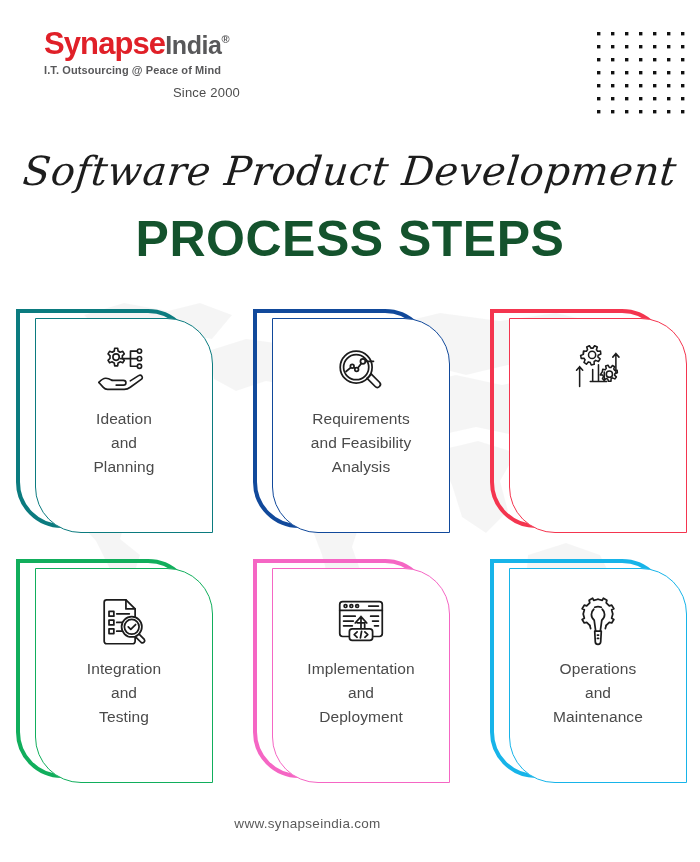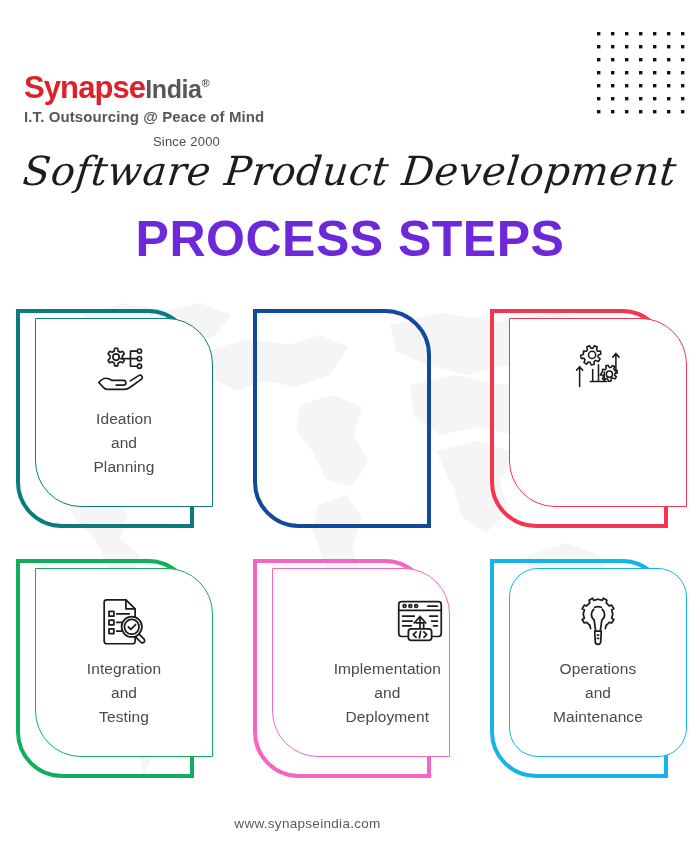--- a/index.html
+++ b/index.html
@@ -30,44 +30,43 @@
     width: 700px;
     height: 560px;
     opacity: 0.5;
     pointer-events: none;
     z-index: 0;
   }
 
   
   .logo-block {
     position: absolute;
-    left: 24px;
+    left: 44px;
     top: 28px;
     z-index: 3;
-    margin-top: 44px;
   }
   .logo-word {
     font-family: "Liberation Sans", sans-serif;
     font-size: 31px;
     font-weight: bold;
     letter-spacing: -0.9px;
     line-height: 1.0;
     white-space: nowrap;
   }
   .logo-syn { color: #E02028; }
   .logo-india { color: #58585A; font-size: 25px; letter-spacing: -0.4px; }
   .logo-reg {
     color: #58585A;
     font-size: 11px;
     vertical-align: super;
     font-weight: bold;
   }
   .logo-tag {
     margin-top: 5px;
-    font-size: 15px;
+    font-size: 11px;
     font-weight: bold;
     color: #58585A;
     letter-spacing: 0.1px;
     white-space: nowrap;
   }
   .logo-since {
     margin-top: 9px;
     font-size: 13px;
     color: #4c4c4c;
     text-align: right;
@@ -147,21 +146,21 @@
     border-radius: 0 46px 0 46px;
     background: transparent;
   }
 
   
   .card-inner {
     position: absolute;
     left: 19px;
     top: 9px;
     width: 178px;
-    height: 189px;
+    height: 215px;
     border: 1.6px solid #000;
     border-radius: 0 46px 0 46px;
     background: #ffffff;
     display: flex;
     flex-direction: column;
     align-items: center;
     justify-content: flex-start;
     padding-top: 26px;
   }
 
@@ -282,21 +281,21 @@
         <rect x="16" y="80" width="3.4" height="3.4" fill="#111111"></rect>
       <rect x="30" y="80" width="3.4" height="3.4" fill="#111111"></rect>
         <rect x="44" y="80" width="3.4" height="3.4" fill="#111111"></rect>
       <rect x="58" y="80" width="3.4" height="3.4" fill="#111111"></rect>
         <rect x="72" y="80" width="3.4" height="3.4" fill="#111111"></rect>
       <rect x="86" y="80" width="3.4" height="3.4" fill="#111111"></rect>
     </g>
   </svg>
 
   <div class="title-script">Software Product Development</div>
-  <div class="title-main" style="color: #6d28d9;">PROCESS STEPS</div>
+  <div class="title-main" style="color: #14532d;">PROCESS STEPS</div>
 
   <div class="grid">
 
     <div class="card">
       <div class="card-outer" style="border-color: rgb(11, 123, 127);"></div>
       <div class="card-inner" style="border-color: rgb(11, 123, 127);">
         <div class="card-icon">
           <svg viewBox="0 0 60 54" fill="none" stroke="#1c1c1c" stroke-width="1.7" stroke-linecap="round" stroke-linejoin="round">
             <path d="M13.5 8.2l1.6-2.6 2.7 1a7.6 7.6 0 012.1-1.2l.5-3h3l.5 3c.76.27 1.46.67 2.1 1.2l2.7-1 1.6 2.6-2.1 2.1c.1.4.15.82.15 1.25s-.05.85-.15 1.25l2.1 2.1-1.6 2.6-2.7-1a7.6 7.6 0 01-2.1 1.2l-.5 3h-3l-.5-3a7.6 7.6 0 01-2.1-1.2l-2.7 1-1.6-2.6 2.1-2.1a6.4 6.4 0 010-2.5z"></path>
             <circle cx="21.8" cy="11.6" r="3.3"></circle>
@@ -308,20 +307,36 @@
             <path d="M4 37.8l4.6 5.1c1.2 1.3 2.6 2 4.4 2h17.2c2.4 0 4.4-.7 6.3-2.1l11.3-8.1c1.3-.9 1.5-2.3.7-3.4-.8-1.1-2.2-1.3-3.4-.5l-8.6 5.4"></path>
             <path d="M17.5 35.6h11.8c1.5 0 2.7 1.1 2.7 2.5s-1.2 2.5-2.7 2.5h-7.4"></path>
           </svg>
         </div>
         <div class="card-label">Ideation<br>and<br>Planning</div>
       </div>
     </div>
 
     <div class="card">
       <div class="card-outer" style="border-color: rgb(17, 73, 155);"></div>
+      <div class="card-inner" style="border-color: rgb(17, 73, 155);">
+        <div class="card-icon">
+          <svg viewBox="0 0 60 54" fill="none" stroke="#1c1c1c" stroke-width="1.8" stroke-linecap="round" stroke-linejoin="round">
+            <circle cx="25" cy="22" r="16.5"></circle>
+            <circle cx="25" cy="22" r="13"></circle>
+            <path d="M14.5 26.5l6.4-5.4 4.6 3.3 6.5-8.4"></path>
+            <circle cx="20.9" cy="21.1" r="1.9" fill="#fff"></circle>
+            <circle cx="25.5" cy="24.4" r="1.9" fill="#fff"></circle>
+            <circle cx="32" cy="16" r="2.6" fill="#fff"></circle>
+            <path d="M34.6 16h8.3"></path>
+            <path d="M36.3 33.6l8.4 8.4a3.1 3.1 0 004.4-4.4l-8.4-8.4"></path>
+            <path d="M36.3 33.6l4.4-4.4"></path>
+          </svg>
+        </div>
+        <div class="card-label">Requirements<br>and Feasibility<br>Analysis</div>
+      </div>
     </div>
 
     <div class="card">
       <div class="card-outer" style="border-color: rgb(244, 53, 79);"></div>
       <div class="card-inner" style="border-color: rgb(244, 53, 79);">
         <div class="card-icon">
           <svg viewBox="0 0 60 54" fill="none" stroke="#1c1c1c" stroke-width="1.6" stroke-linecap="round" stroke-linejoin="round">
             <path d="M14.6 8.4l.4-3.1 3 .3c.3-.6.7-1.1 1.2-1.6l-.9-2.9 2.8-1.3 1.7 2.6c.65-.1 1.3-.1 1.95 0l1.7-2.6 2.8 1.3-.9 2.9c.5.5.9 1 1.2 1.6l3-.3.4 3.1-2.8 1.2c0 .66-.1 1.3-.27 1.9l2.3 2-1.7 2.6-2.85-1.1c-.5.45-1.05.82-1.65 1.1l.1 3-3.05.6-1.2-2.8a7 7 0 01-1.9-.35l-1.9 2.35-2.55-1.75 1.15-2.8c-.4-.5-.72-1.05-.96-1.64l-3.05.2-.6-3.05 2.85-1.1c.05-.65.18-1.3.38-1.9z"></path>
             <circle cx="23.9" cy="9.3" r="3.7"></circle>
             <path d="M34.4 26.8l.5-2.6 2.55.5c.3-.5.66-.95 1.08-1.33l-.6-2.5 2.45-.9 1.3 2.3c.56-.04 1.12 0 1.66.1l1.6-2.1 2.25 1.3-.95 2.4c.4.42.73.9.98 1.42l2.6-.2.2 2.6-2.5.85c-.06.56-.2 1.1-.4 1.6l1.85 1.85-1.6 2.05-2.35-1.1c-.45.34-.94.6-1.46.8l-.1 2.6-2.6.2-.85-2.5a6 6 0 01-1.6-.4l-1.8 1.85-2.05-1.6 1.1-2.35c-.34-.45-.6-.94-.8-1.46l-2.6-.1z"></path>
@@ -351,21 +366,21 @@
             <path d="M34.4 32l2.6 2.6 5-5"></path>
             <path d="M45.6 39.6l5.4 5.4a2.3 2.3 0 01-3.2 3.2l-5.4-5.4"></path>
           </svg>
         </div>
         <div class="card-label">Integration<br>and<br>Testing</div>
       </div>
     </div>
 
     <div class="card">
       <div class="card-outer" style="border-color: rgb(245, 102, 196);"></div>
-      <div class="card-inner" style="border-color: rgb(245, 102, 196); align-items: flex-end;">
+      <div class="card-inner" style="border-color: rgb(245, 102, 196);">
         <div class="card-icon">
           <svg viewBox="0 0 60 54" fill="none" stroke="#1c1c1c" stroke-width="1.8" stroke-linecap="round" stroke-linejoin="round">
             <rect x="8" y="6" width="44" height="36" rx="3"></rect>
             <path d="M8 15h44"></path>
             <circle cx="14" cy="10.5" r="1.5"></circle>
             <circle cx="20" cy="10.5" r="1.5"></circle>
             <circle cx="26" cy="10.5" r="1.5"></circle>
             <path d="M38 10.5h10"></path>
             <path d="M12 21h12M12 26h10M12 31h9"></path>
             <path d="M40 21h8M42 26h6M44 31h4"></path>
@@ -373,21 +388,21 @@
             <rect x="18" y="34" width="24" height="12" rx="3" fill="#fff"></rect>
             <path d="M26 37.2l-3 2.8 3 2.8M34 37.2l3 2.8-3 2.8M30.6 36.6l-1.2 6.8"></path>
           </svg>
         </div>
         <div class="card-label">Implementation<br>and<br>Deployment</div>
       </div>
     </div>
 
     <div class="card">
       <div class="card-outer" style="border-color: rgb(23, 180, 233);"></div>
-      <div class="card-inner" style="border-color: rgb(23, 180, 233); border-radius: 29px;">
+      <div class="card-inner" style="border-color: rgb(23, 180, 233);">
         <div class="card-icon">
           <svg viewBox="0 0 60 54" fill="none" stroke="#1c1c1c" stroke-width="1.8" stroke-linecap="round" stroke-linejoin="round">
             <path d="M30 3.5l4.4 1.2 1.2-2.3 3.6 2.2-.7 2.5 3.2 3.2 2.5-.7 2.2 3.6-2.3 1.2 1.2 4.4-1.2 4.4 2.3 1.2-2.2 3.6-2.5-.7-3.2 3.2"></path>
             <path d="M30 3.5l-4.4 1.2-1.2-2.3-3.6 2.2.7 2.5-3.2 3.2-2.5-.7-2.2 3.6 2.3 1.2L14.7 18.8l1.2 4.4-2.3 1.2 2.2 3.6 2.5-.7 3.2 3.2"></path>
             <path d="M21.5 30.5l.9 3.3M38.5 30.5l-.9 3.3"></path>
             <path d="M25.6 13.8a7.4 7.4 0 00-2.4 5.5c0 2.4 1.1 4.5 2.9 5.9l1.5 11.2"></path>
             <path d="M34.4 13.8a7.4 7.4 0 012.4 5.5c0 2.4-1.1 4.5-2.9 5.9l-1.5 11.2"></path>
             <path d="M33.4 11.8a9.9 9.9 0 00-6.8 0"></path>
             <path d="M26.6 36.5h6.8l-.6 11a2.8 2.8 0 01-2.8 2.6 2.8 2.8 0 01-2.8-2.6z"></path>
             <path d="M29.4 40.5h1.2M29.4 44h1.2"></path>

